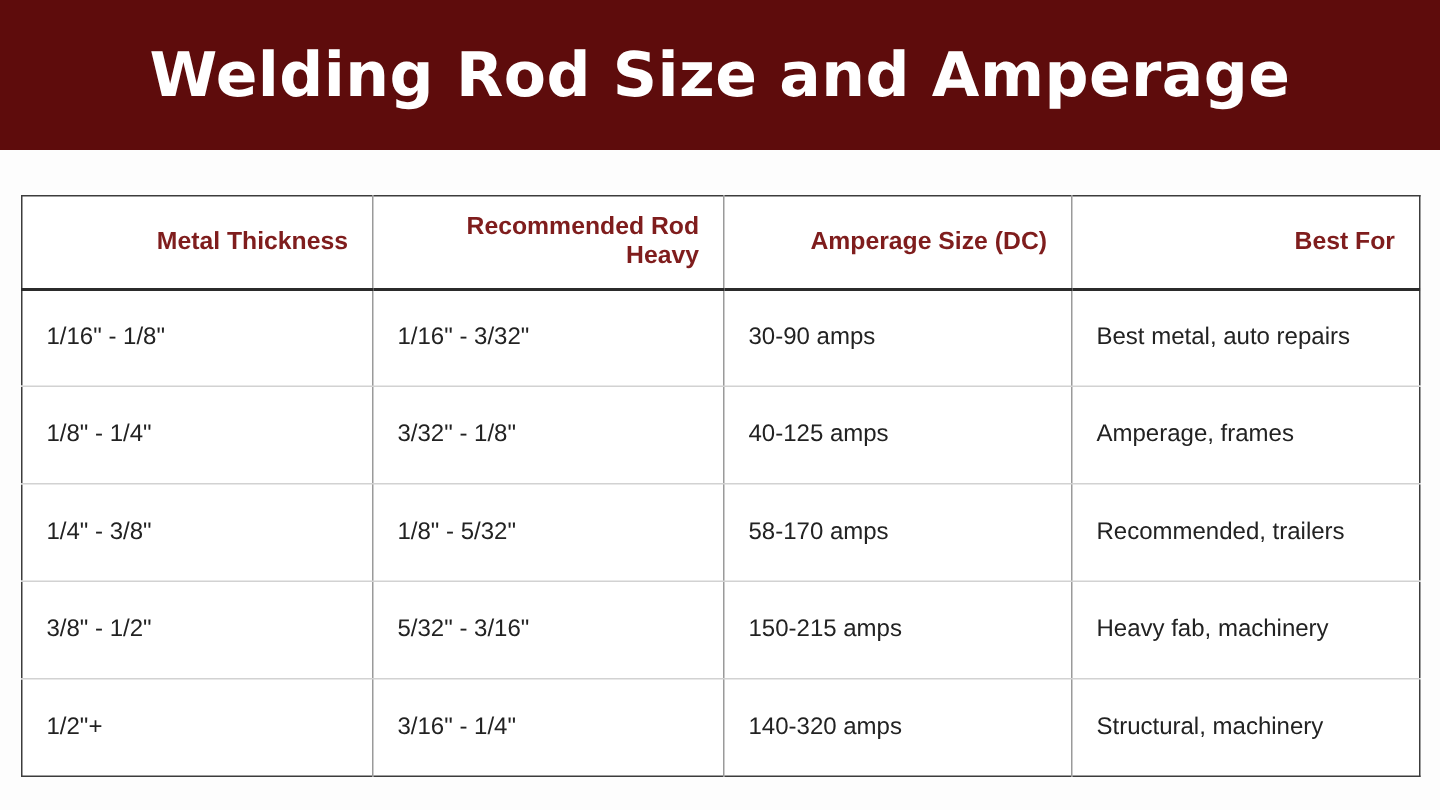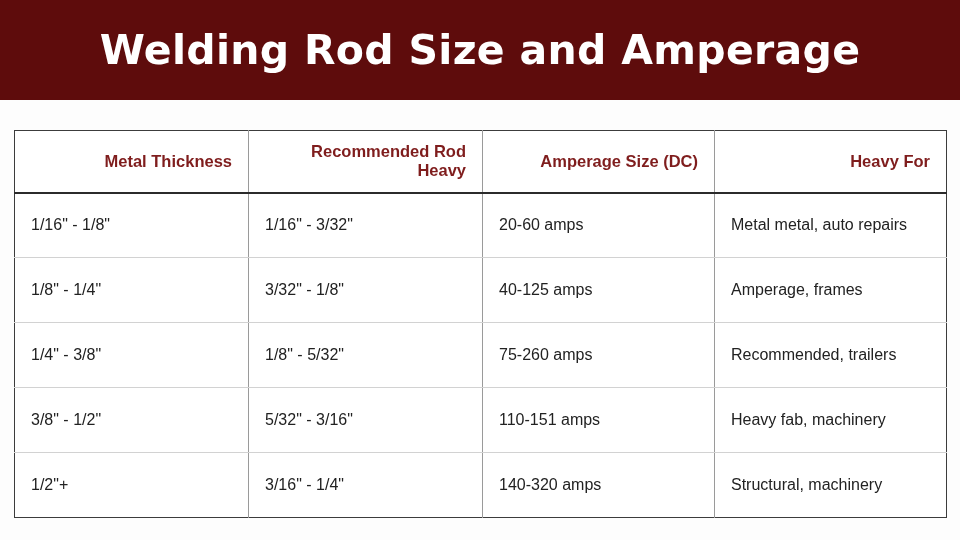--- a/index.html
+++ b/index.html
@@ -108,46 +108,46 @@
   </div>
 
   <div class="body-area">
     <div class="table-wrap">
       <table class="spec-table">
         <thead>
           <tr>
             <th class="col-1">Metal Thickness</th>
             <th class="col-2">Recommended Rod Heavy</th>
             <th class="col-3">Amperage Size (DC)</th>
-            <th class="col-4">Heavy For</th>
+            <th class="col-4">Best For</th>
           </tr>
         </thead>
         <tbody>
           <tr>
             <td class="col-1">1/16" - 1/8"</td>
             <td class="col-2">1/16" - 3/32"</td>
-            <td class="col-3">20-60 amps</td>
-            <td class="col-4">Metal metal, auto repairs</td>
+            <td class="col-3">30-90 amps</td>
+            <td class="col-4">Best metal, auto repairs</td>
           </tr>
           <tr>
             <td class="col-1">1/8" - 1/4"</td>
             <td class="col-2">3/32" - 1/8"</td>
             <td class="col-3">40-125 amps</td>
             <td class="col-4">Amperage, frames</td>
           </tr>
           <tr>
             <td class="col-1">1/4" - 3/8"</td>
             <td class="col-2">1/8" - 5/32"</td>
-            <td class="col-3">75-260 amps</td>
+            <td class="col-3">58-170 amps</td>
             <td class="col-4">Recommended, trailers</td>
           </tr>
           <tr>
             <td class="col-1">3/8" - 1/2"</td>
             <td class="col-2">5/32" - 3/16"</td>
-            <td class="col-3">110-151 amps</td>
+            <td class="col-3">150-215 amps</td>
             <td class="col-4">Heavy fab, machinery</td>
           </tr>
           <tr>
             <td class="col-1">1/2"+</td>
             <td class="col-2">3/16" - 1/4"</td>
             <td class="col-3">140-320 amps</td>
             <td class="col-4">Structural, machinery</td>
           </tr>
         </tbody>
       </table>

